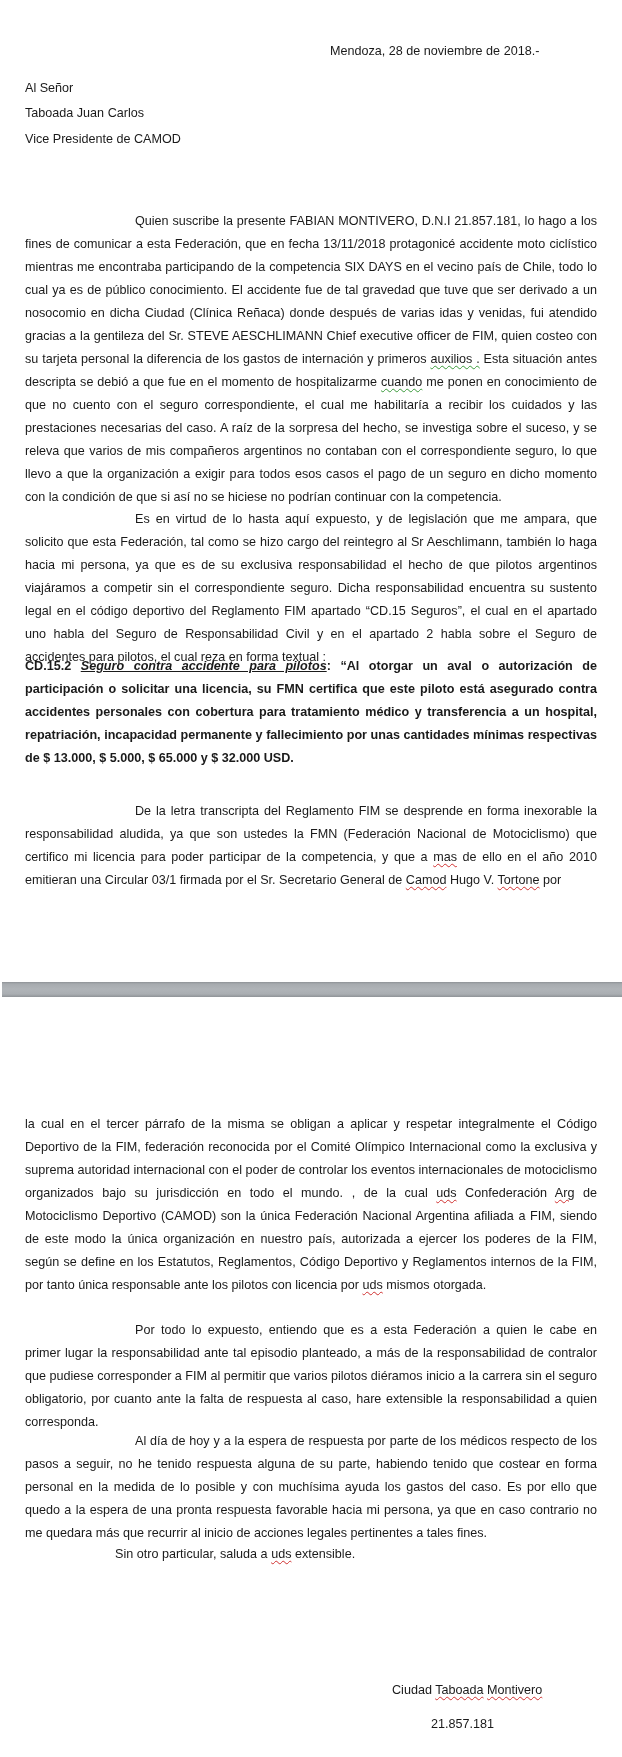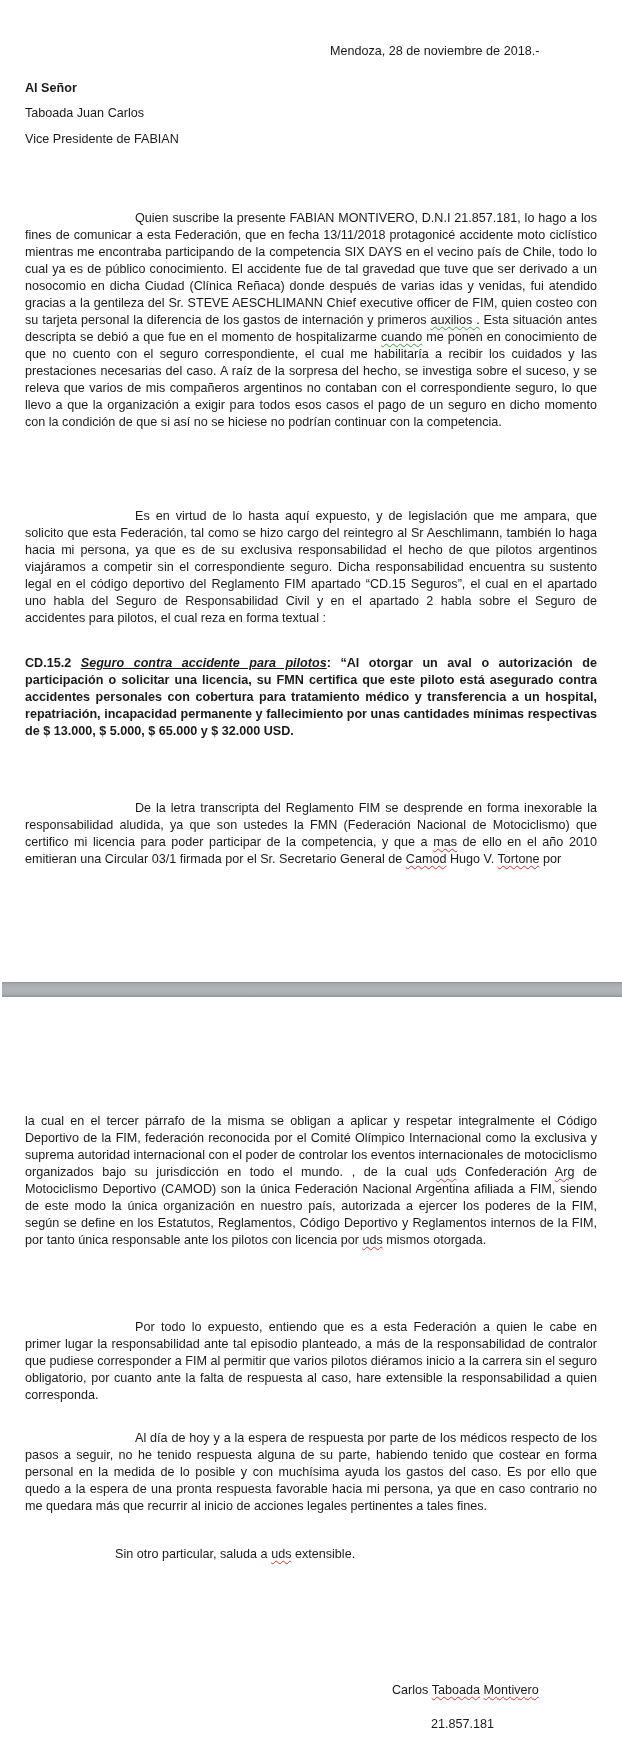--- a/index.html
+++ b/index.html
@@ -3,41 +3,41 @@
   <meta charset="utf-8">
   <style>
     html, body { margin: 0; padding: 0; background: #ffffff; }
     body {
       width: 622px; height: 1757px; position: relative; overflow: hidden;
       font-family: "Liberation Sans", sans-serif; color: #1a1a1a;
     }
     .page { position: absolute; left: 0; width: 494px; background: #fff; }
     .page1 { top: 0; height: 982px; }
     .page2 { top: 1030px; height: 760px; text-decoration: underline; }
-    .col { position: absolute; left: 25px; width: 572px; font-size: 12.6px; line-height: 17px; }
+    .col { position: absolute; left: 25px; width: 572px; font-size: 12.6px; line-height: 23px; }
     .just { text-align: justify; text-align-last: left; }
     .indent { text-indent: 110px; }
     .abs { position: absolute; font-size: 12.6px; line-height: 21.6px; white-space: nowrap; }
     .bold { font-weight: bold; }
     .u { text-decoration: underline; font-style: italic; }
     .spell-g { text-decoration: underline wavy #3a9a3a; text-decoration-thickness: 1px; text-underline-offset: 2px; }
     .spell-r { text-decoration: underline wavy #d03030; text-decoration-thickness: 1px; text-underline-offset: 2px; }
     .pagebreak {
       position: absolute; left: 2px; right: 0; top: 982px; height: 15px;
       background: linear-gradient(#8e9296 0px, #a7abaf 2px, #b0b4b8 7px, #aaaeb2 12px, #8f9397 15px);
     }
   </style>
 </head>
 <body>
 
 <div class="page page1">
   <div class="abs" style="left:330px; top:41px;">Mendoza, 28 de noviembre de 2018.-</div>
-  <div class="abs" style="left:25px; top:78px;font-weight:bold;">Al Señor</div>
+  <div class="abs" style="left:25px; top:78px;">Al Señor</div>
   <div class="abs" style="left:25px; top:103px;">Taboada Juan Carlos</div>
-  <div class="abs" style="left:25px; top:129px;">Vice Presidente de FABIAN</div>
+  <div class="abs" style="left:25px; top:129px;">Vice Presidente de CAMOD</div>
 
   <div class="col just indent" style="top:210px;">
     <span>Quien suscribe la presente FABIAN MONTIVERO, D.N.I 21.857.181, lo hago a los fines de comunicar a esta Federación, que en fecha  13/11/2018 protagonicé accidente moto ciclístico mientras me encontraba participando de la competencia SIX DAYS en el vecino país de Chile, todo lo cual ya es de público conocimiento.  El accidente fue de tal gravedad que tuve que ser derivado a un nosocomio en dicha Ciudad (Clínica Reñaca) donde después de varias idas y venidas, fui atendido  gracias a la gentileza del Sr. STEVE AESCHLIMANN  Chief executive officer de FIM, quien costeo con su tarjeta personal la diferencia de los gastos de internación y  primeros </span><span class="spell-g">auxilios .</span><span> Esta situación antes descripta se debió a que fue en el momento de hospitalizarme </span><span class="spell-g">cuando</span><span>  me ponen en conocimiento  de que no cuento con el seguro correspondiente, el cual me habilitaría a recibir los cuidados y las prestaciones necesarias del caso. A raíz de la sorpresa del hecho, se investiga sobre el suceso, y se releva que  varios de mis compañeros argentinos no contaban con el correspondiente seguro, lo que llevo a que la organización a  exigir  para todos esos casos el pago de un seguro en dicho momento con la condición de que si así no se hiciese no podrían continuar con la competencia.</span>
   </div>
 
   <div class="col just indent" style="top:508px;">
     <span>Es en virtud de lo hasta aquí expuesto, y de legislación que me ampara, que solicito que esta Federación, tal como se hizo cargo del reintegro al Sr Aeschlimann, también lo haga hacia mi persona, ya que es de su exclusiva responsabilidad el hecho de que pilotos argentinos viajáramos a competir sin el correspondiente seguro. Dicha responsabilidad encuentra su sustento legal en el código deportivo del Reglamento FIM apartado “CD.15 Seguros”, el cual en el apartado uno habla del Seguro de Responsabilidad Civil y en el apartado 2 habla sobre el Seguro de accidentes para pilotos, el cual reza en forma textual :</span>
   </div>
 
   <div class="col just bold" style="top:655px;">
@@ -62,16 +62,16 @@
 
   <div class="col just indent" style="top:400px;">
     <span>Al día de hoy y a la espera de respuesta por parte de los médicos  respecto de los pasos a seguir, no he tenido respuesta alguna de su parte, habiendo tenido que costear en forma personal  en la medida de lo posible y con muchísima ayuda los gastos  del caso. Es por ello que quedo a la espera de una pronta respuesta favorable hacia mi persona,  ya que en caso contrario no me quedara más que recurrir al inicio de acciones legales pertinentes a tales fines.</span>
   </div>
 
   <div class="abs" style="left:115px; top:514px;">
     <span>Sin otro particular, saluda a </span><span class="spell-r">uds</span><span> extensible.</span>
   </div>
 
   <div class="abs" style="left:392px; top:650px;">
-    <span>Carlos </span><span class="spell-r">Taboada</span><span> </span><span class="spell-r">Montivero</span>
+    <span>Ciudad </span><span class="spell-r">Taboada</span><span> </span><span class="spell-r">Montivero</span>
   </div>
   <div class="abs" style="left:431px; top:684px;">21.857.181</div>
 </div>
 
 </body></html>

